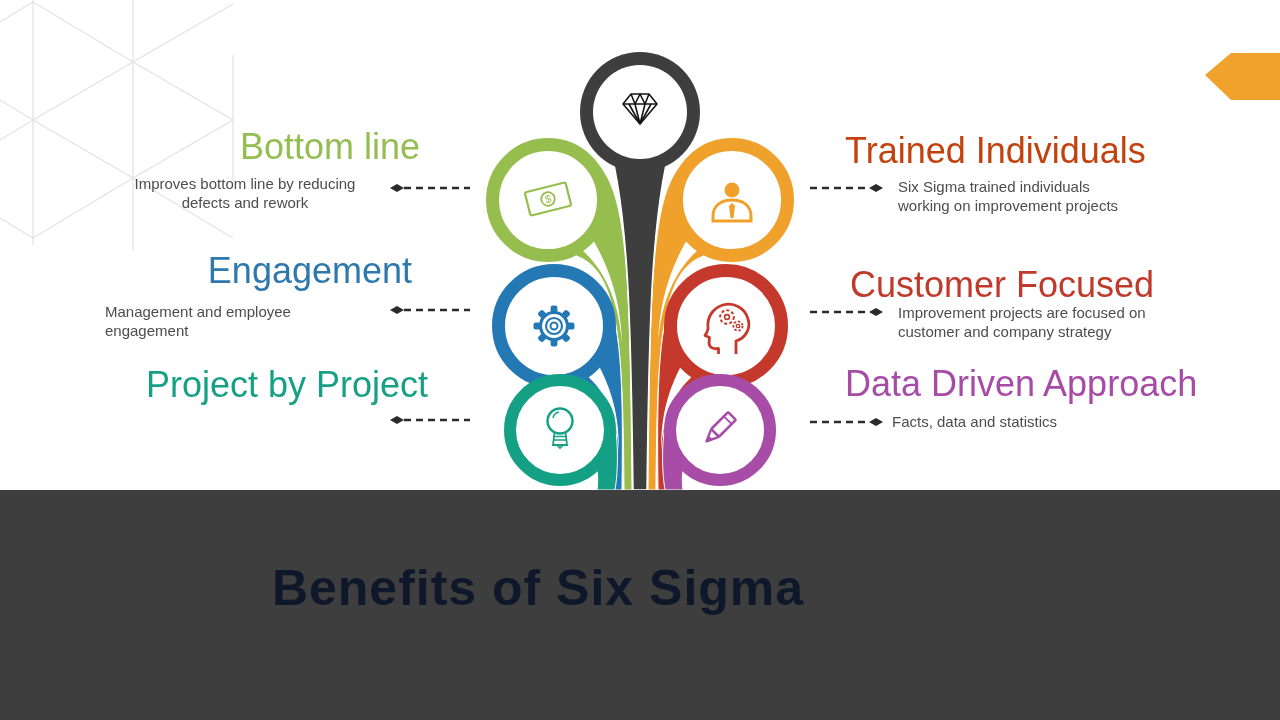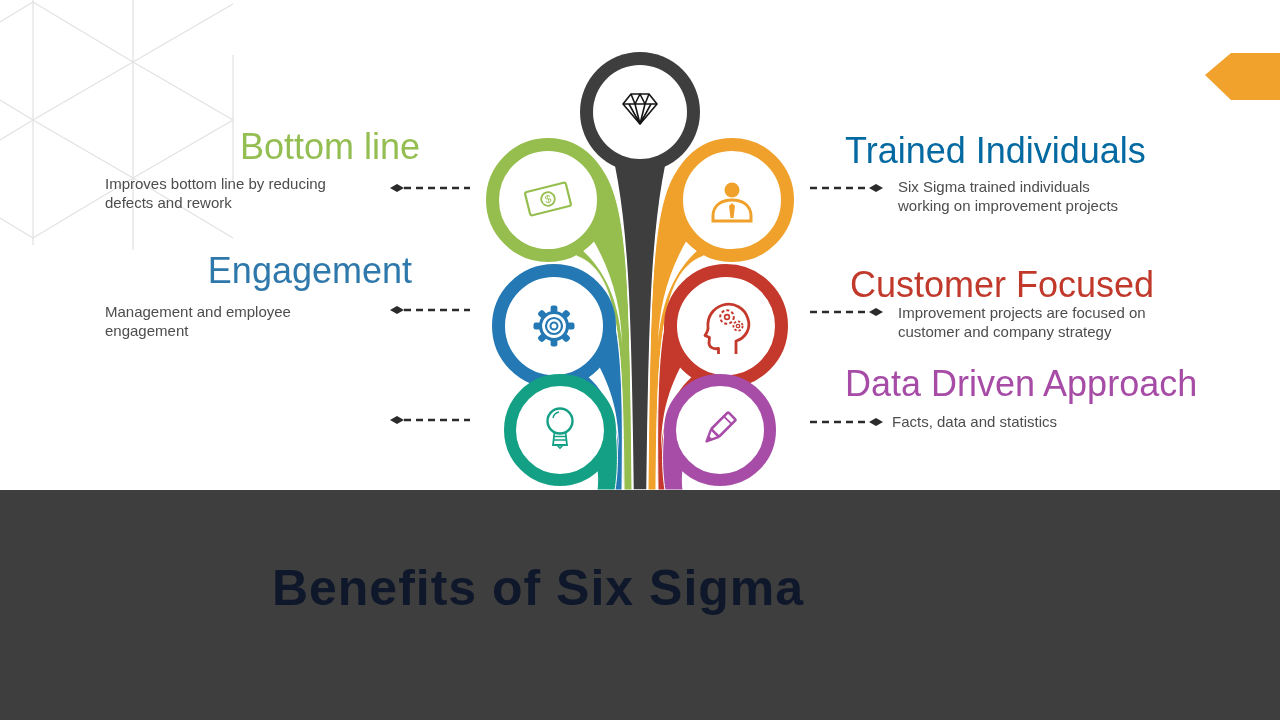--- a/index.html
+++ b/index.html
@@ -6,21 +6,21 @@
   #slide{position:relative;width:1280px;height:720px;overflow:hidden;
          font-family:"Liberation Sans","DejaVu Sans",sans-serif;background:#ffffff;}
   .abs{position:absolute;}
   
   #footer-band{left:0;top:490px;width:1280px;height:230px;background:#3e3e3e;}
   #slide-title{left:0;top:559px;width:1076px;text-align:center;color:#0f172a;
                font-size:50px;font-weight:bold;letter-spacing:1px;}
   
   .b-head{font-size:36px;line-height:1.05;white-space:nowrap;}
   .b-desc{font-size:15px;line-height:1.27;color:#4d4d4d;white-space:pre-line;}
-  .hl1{right:860px;top:128px;}  .dl1{right:895px;top:174px;width:280px;}
+  .hl1{right:860px;top:128px;}  .dl1{right:895px;top:174px;width:280px;text-align:center;}
   .hl2{right:868px;top:252px;}  .dl2{right:895px;top:302px;width:280px;}
   .hl3{right:852px;top:366px;}  .dl3{right:895px;top:412px;width:280px;}
   .hr1{left:845px;top:132px;}   .dr1{left:898px;top:177px;width:300px;}
   .hr2{left:850px;top:258px;margin-top:8px;}   .dr2{left:898px;top:303px;width:300px;}
   .hr3{left:845px;top:365px;text-align:right;}   .dr3{left:872px;top:412px;width:300px;margin-left:20px;}
   svg{display:block;}
 </style>
 </head>
 <body>
 
@@ -149,22 +149,23 @@
   </svg>
 
   <div class="abs left b-head hl1" style="color: rgb(148, 190, 82);">Bottom line</div>
   <div class="abs left b-desc dl1">Improves bottom line by reducing
 defects and rework</div>
 
   <div class="abs left b-head hl2" style="color: rgb(46, 120, 172);">Engagement</div>
   <div class="abs left b-desc dl2">Management and employee
 engagement</div>
 
+  <div class="abs left b-head hl3" style="color: rgb(22, 160, 133);">Project by Project</div>
 
-  <div class="abs right b-head hr1" style="color: #0369a1;">Trained Individuals</div>
+  <div class="abs right b-head hr1" style="color: #c2410c;">Trained Individuals</div>
   <div class="abs right b-desc dr1">Six Sigma trained individuals
 working on improvement  projects</div>
 
   <div class="abs right b-head hr2" style="color: rgb(192, 57, 43);">Customer Focused</div>
   <div class="abs right b-desc dr2">Improvement  projects are focused on
 customer and company strategy</div>
 
   <div class="abs right b-head hr3" style="color: rgb(166, 76, 166);">Data Driven Approach</div>
   <div class="abs right b-desc dr3">Facts, data and statistics</div>
 

